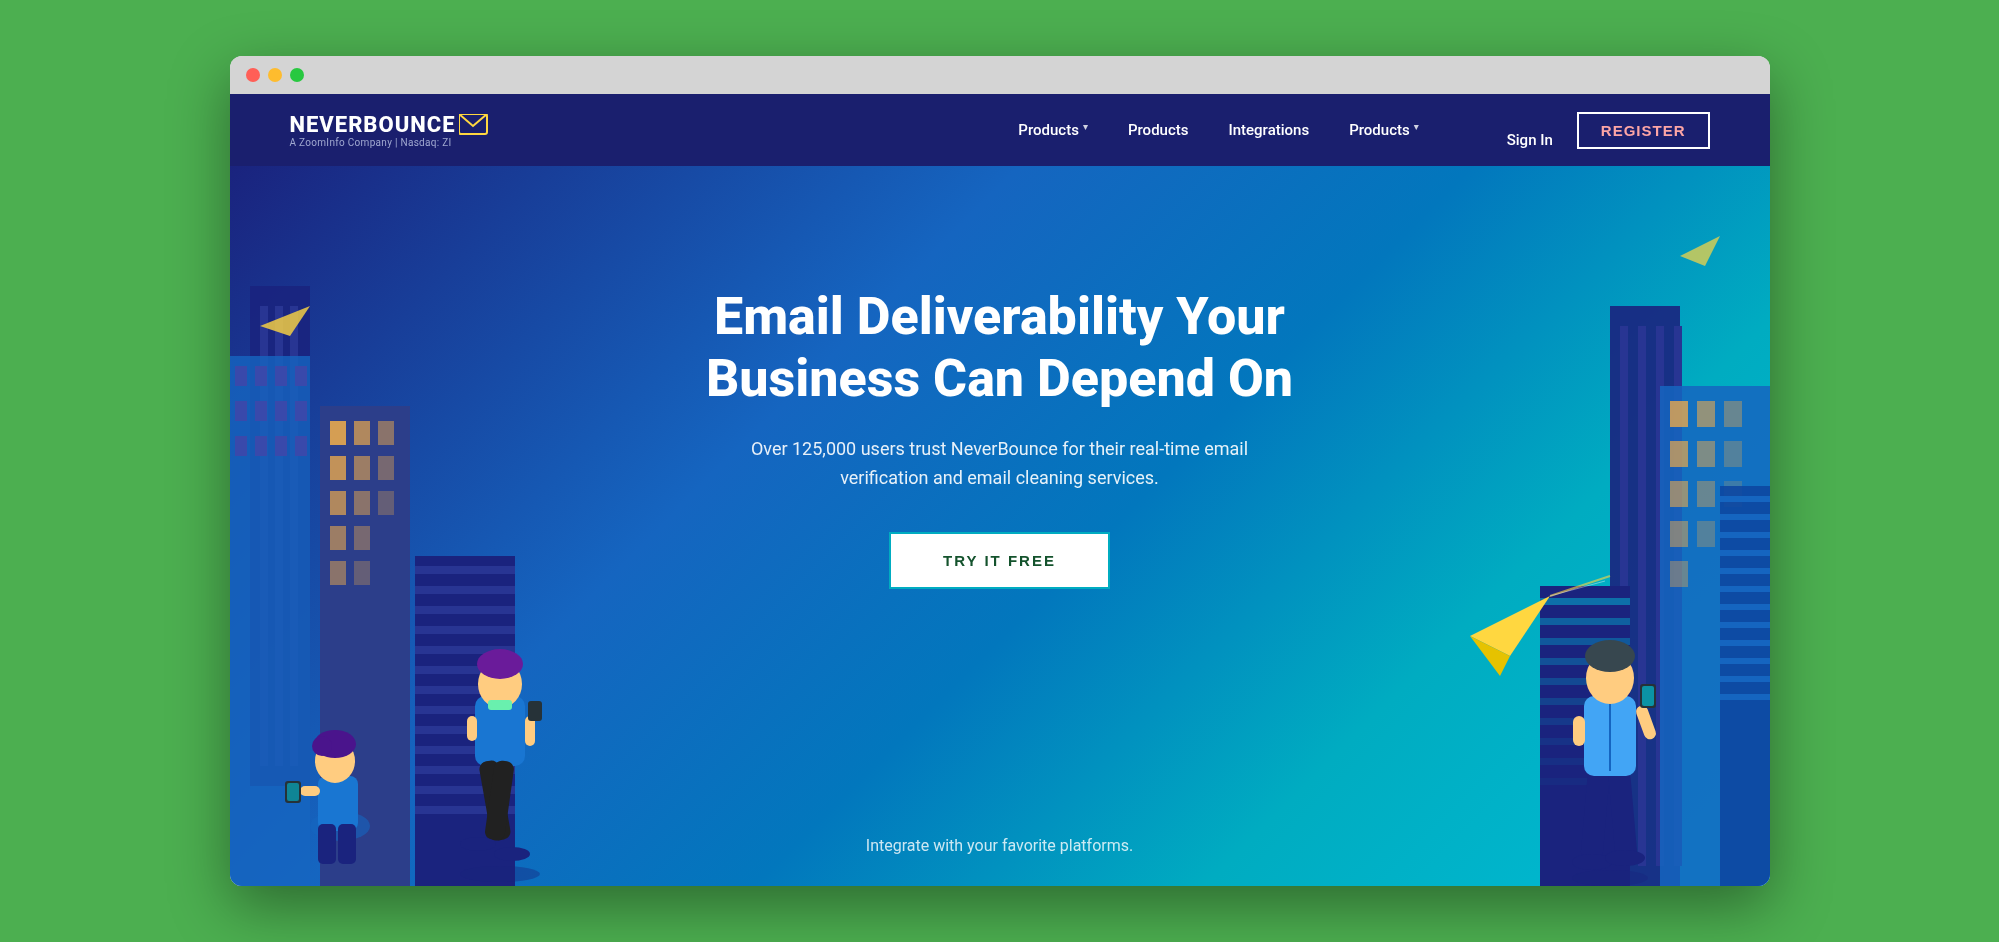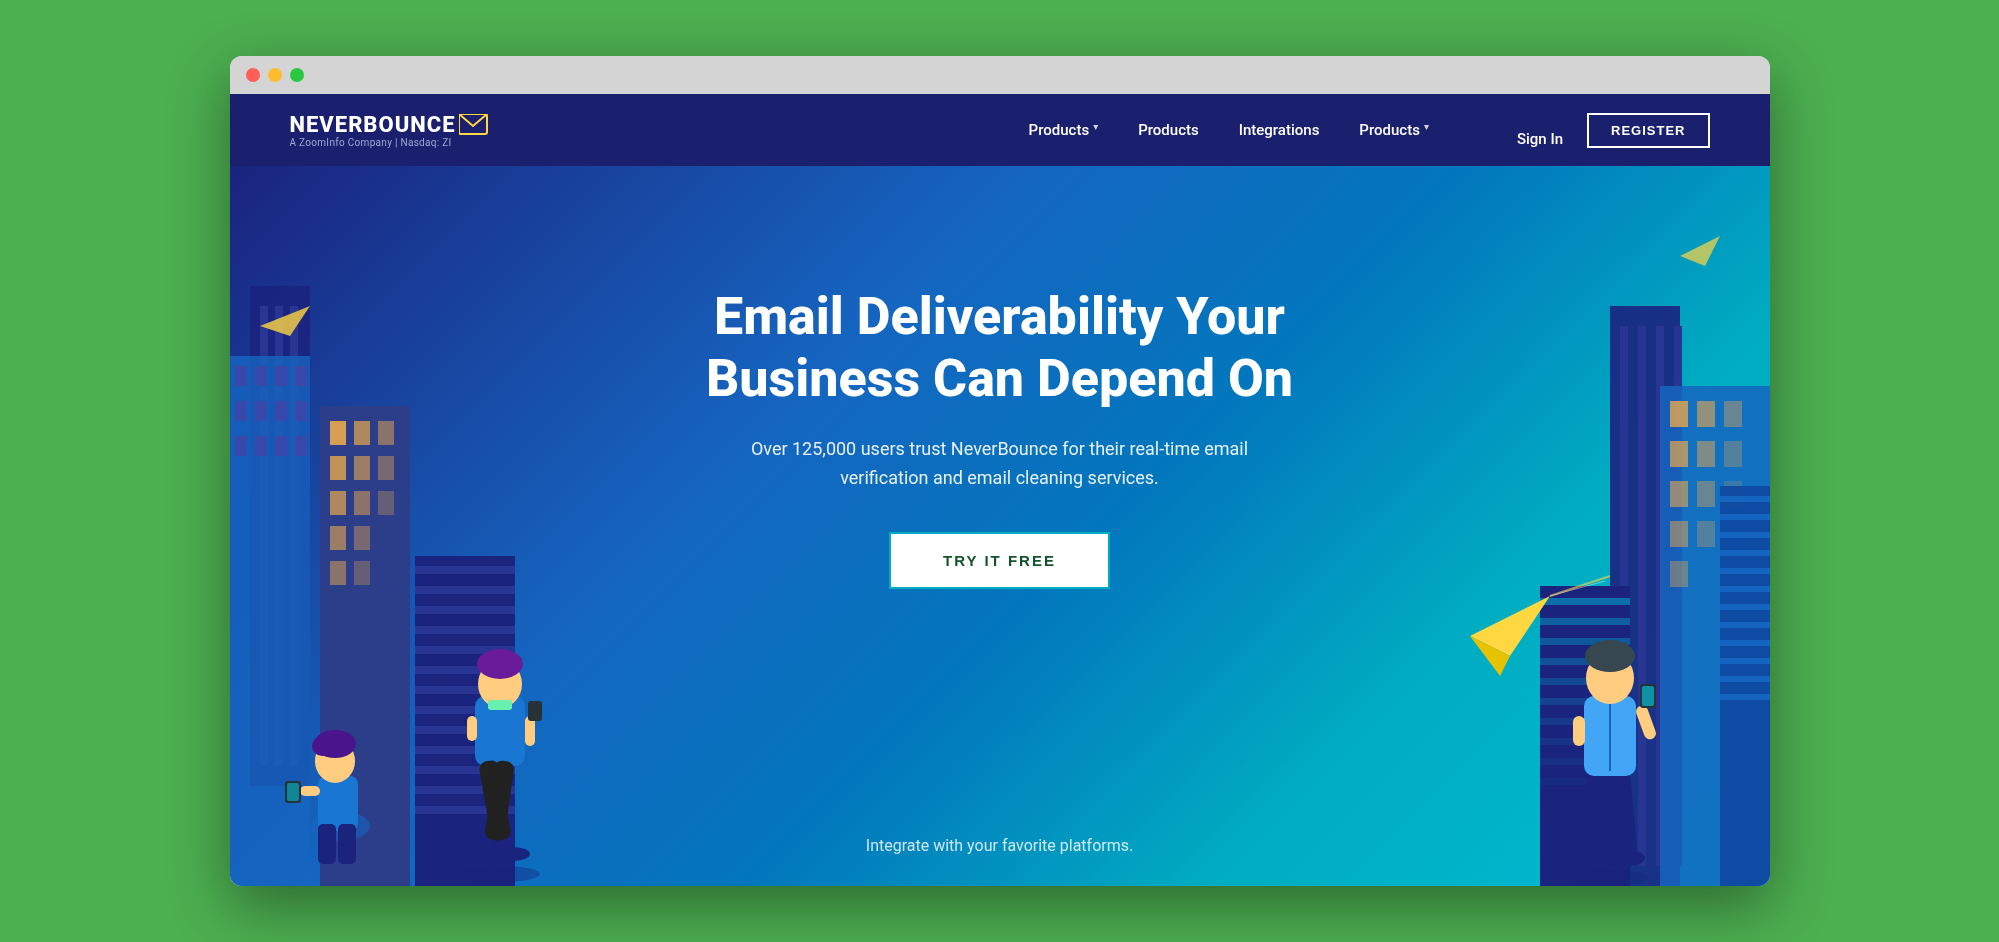--- a/index.html
+++ b/index.html
@@ -109,24 +109,24 @@
 
     .sign-in {
       color: #fff;
       text-decoration: none;
       font-size: 15px;
       font-weight: 500;
     }
 
     .register-btn {
       background: transparent;
-      color: #ffffff;
+      color: #fca5a5;
       border: 2px solid #fff;
       padding: 8px 22px;
-      font-size: 13px;
+      font-size: 15px;
       font-weight: 700;
       letter-spacing: 1px;
       cursor: pointer;
       text-transform: uppercase;
     }
 
     
     .hero {
       position: relative;
       min-height: 720px;

